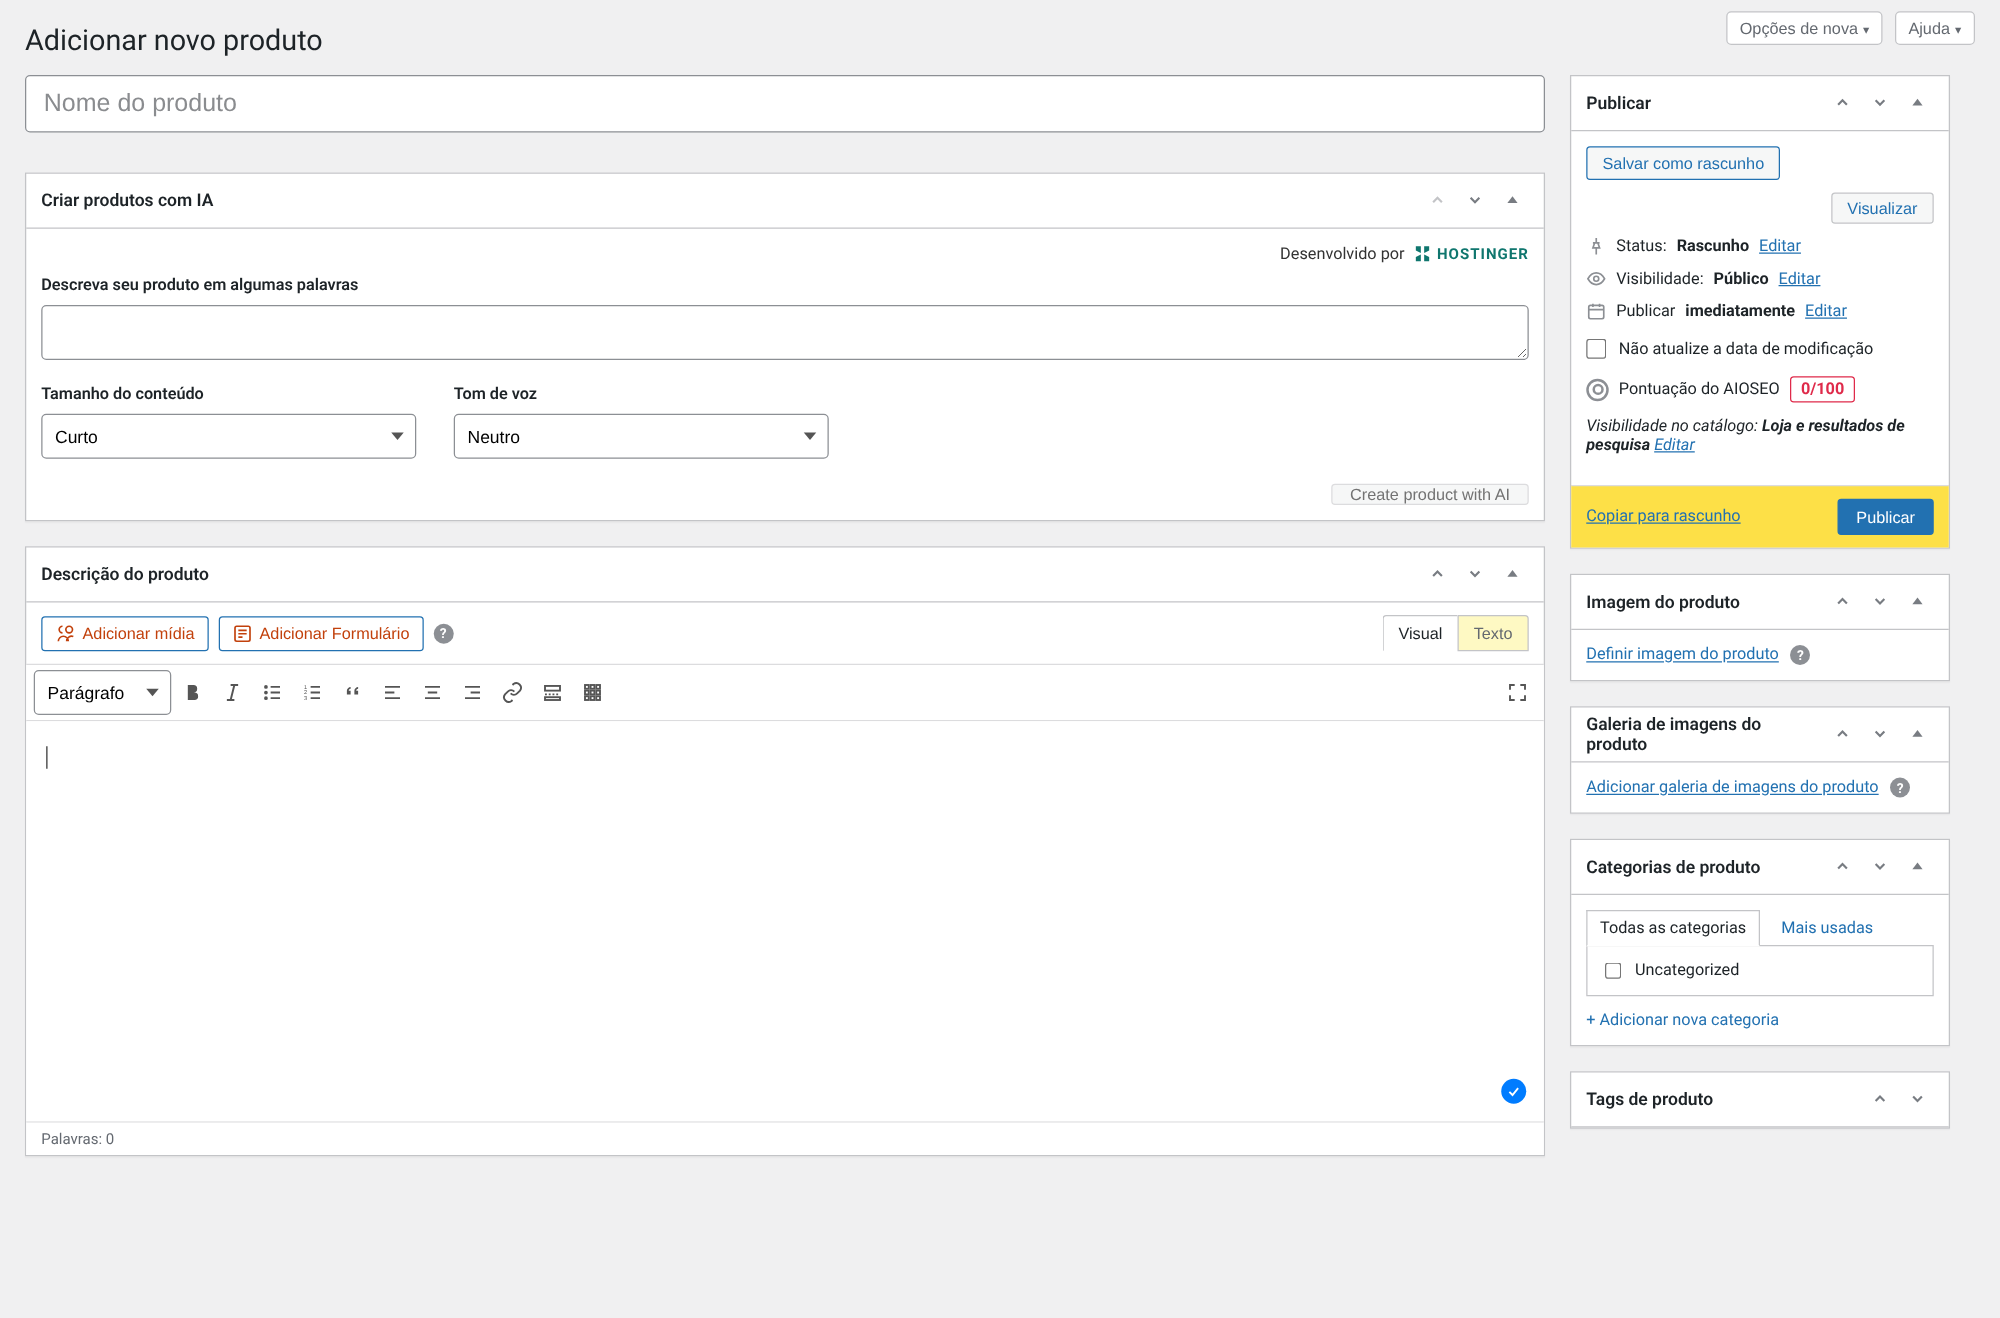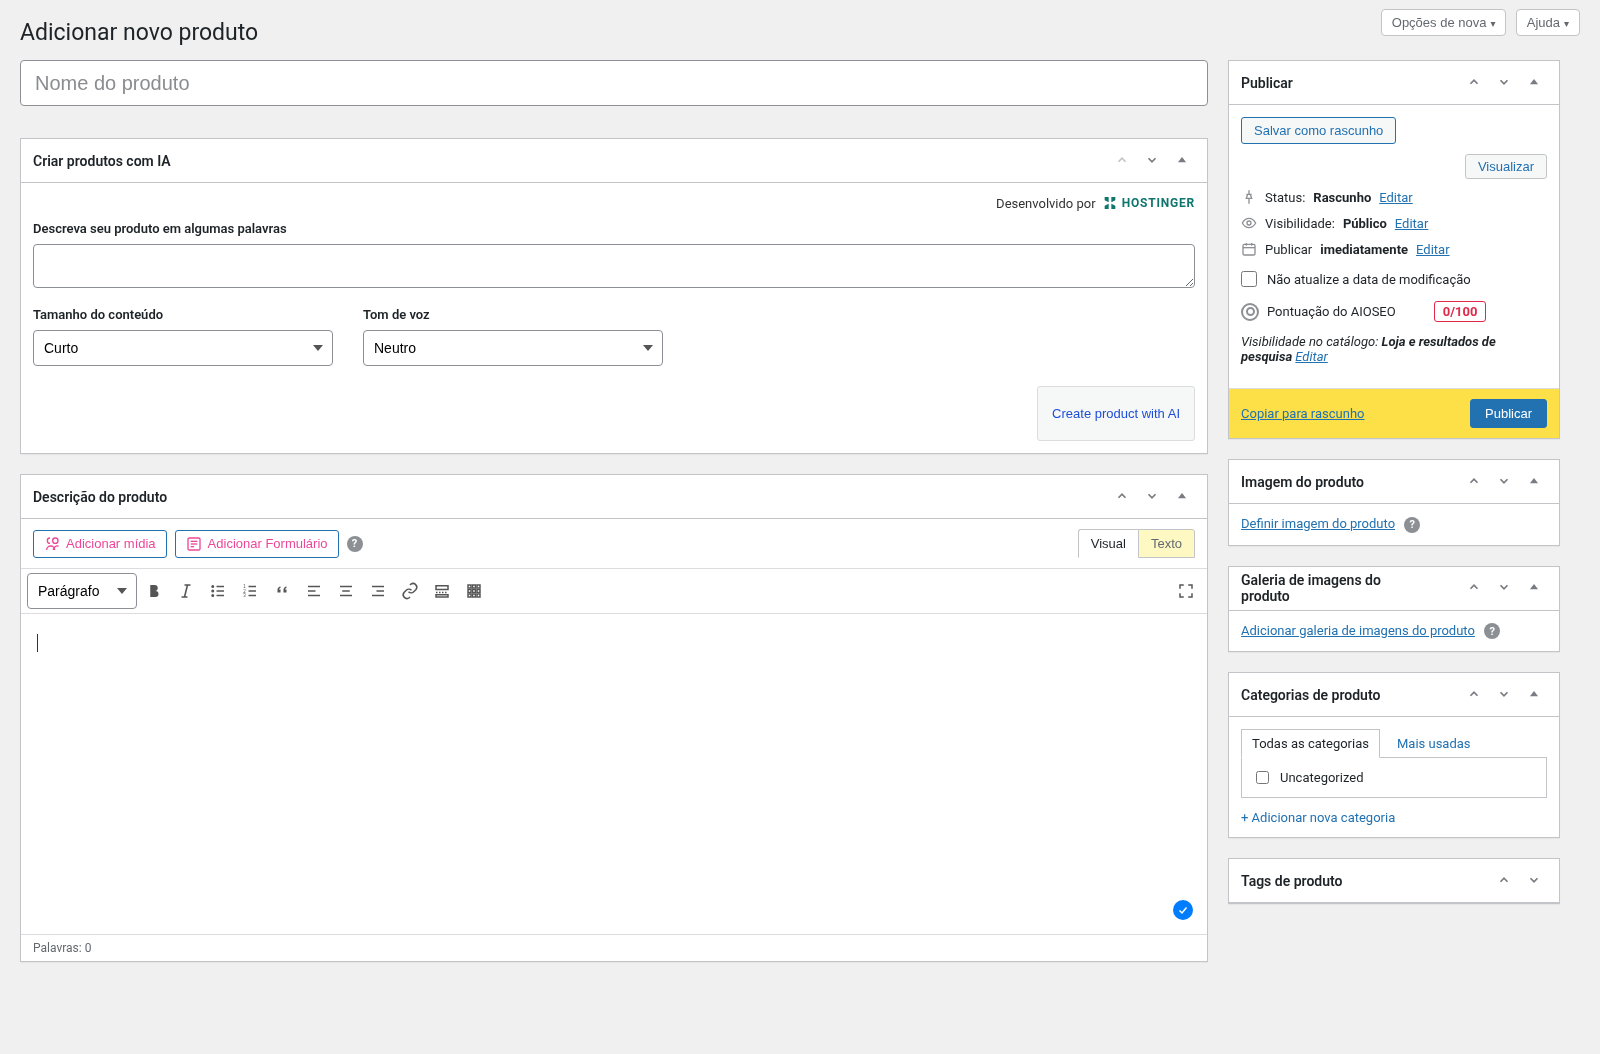--- a/index.html
+++ b/index.html
@@ -20,21 +20,21 @@
     padding: 5px 10px;
     font-size: 13px;
     color: #646970;
     cursor: pointer;
     margin-left: 6px;
   }
   .screen-meta-btn .caret::after { content: "▾"; font-size: 10px; margin-left: 4px; }
   h1.page-title { font-size: 23px; font-weight: 400; margin: 0; padding: 9px 0 4px 18px; color: #1d2327; }
   .main-layout { display: flex; gap: 20px; padding: 10px 20px 20px 18px; align-items: flex-start; }
   .col-main { flex: 1; min-width: 0; }
-  .col-side { width: 332px; flex-shrink: 0; }
+  .col-side { width: 304px; flex-shrink: 0; }
   .title-input {
     width: 100%;
     padding: 8px 14px;
     font-size: 20px;
     line-height: 1.4;
     border: 1px solid #8c8f94;
     border-radius: 4px;
     background: #fff;
     outline: none;
     color: #2c3338;
@@ -78,30 +78,30 @@
     border-radius: 4px; background: #fff; font-size: 14px; appearance: none;
     height: 36px; cursor: pointer;
   }
   .select-wrap::after {
     content: ""; position: absolute; right: 10px; top: 50%; transform: translateY(-50%);
     width: 0; height: 0; border-left: 5px solid transparent; border-right: 5px solid transparent;
     border-top: 6px solid #555; pointer-events: none;
   }
   .ai-footer { text-align: right; margin-top: 20px; }
   .btn-disabled {
-    border: 1px solid #dcdcde; background: #f6f7f7; color: #1d4ed8;
-    padding: 19px 14px; border-radius: 3px; font-size: 13px; cursor: not-allowed;
+    border: 1px solid #dcdcde; background: #f6f7f7; color: #737373;
+    padding: 0 14px; border-radius: 3px; font-size: 13px; cursor: not-allowed;
   }
   .editor-toolbar-row {
     display: flex; align-items: center; justify-content: space-between;
     padding: 10px 12px 10px 12px; border-bottom: 1px solid #dcdcde;
   }
   .editor-toolbar-left { display: flex; gap: 8px; align-items: center; }
   .media-btn {
-    border: 1px solid #2271b1; color: #ec4899; background: #fff;
+    border: 1px solid #2271b1; color: #c2410c; background: #fff;
     padding: 5px 10px; border-radius: 3px; font-size: 13px; cursor: pointer;
     display: inline-flex; align-items: center; gap: 6px;
   }
   .media-btn svg { width: 16px; height: 16px; }
   .help-circle {
     width: 16px; height: 16px; border-radius: 50%; background: #8c8f94;
     color: #fff; font-size: 11px; font-weight: 700; display: inline-flex;
     align-items: center; justify-content: center;
   }
   .editor-tabs { display: flex; }
@@ -155,21 +155,21 @@
     padding: 4px 12px; border-radius: 3px; font-size: 13px; cursor: pointer;
   }
   .btn-primary {
     border: 1px solid #2271b1; background: #2271b1; color: #fff;
     padding: 6px 14px; border-radius: 3px; font-size: 13px; cursor: pointer;
   }
   .publish-actions { padding: 10px 12px; background: #fde047; border-top: 1px solid #dcdcde; display: flex; justify-content: space-between; align-items: center; }
   .preview-row { text-align: right; margin-top: 10px; }
   .score-badge {
     border: 1px solid #df2a4a; color: #df2a4a; padding: 2px 8px;
-    border-radius: 3px; font-weight: 700; font-size: 13px; margin-left: 30px;
+    border-radius: 3px; font-weight: 700; font-size: 13px;
   }
   .checkbox-row { display: flex; align-items: center; gap: 10px; margin: 14px 0; }
   .checkbox-row input[type=checkbox] { width: 16px; height: 16px; margin: 0; }
   .cat-tabs { display: flex; gap: 6px; font-size: 13px; margin-bottom: -1px; }
   .cat-tab {
     padding: 6px 10px; border: 1px solid transparent; cursor: pointer; color: #2271b1;
   }
   .cat-tab.active { border: 1px solid #c3c4c7; border-bottom-color: #fff; background: #fff; color: #1d2327; }
   .cat-box { border: 1px solid #c3c4c7; padding: 10px; }
   .cat-item { display: flex; align-items: center; gap: 8px; }

